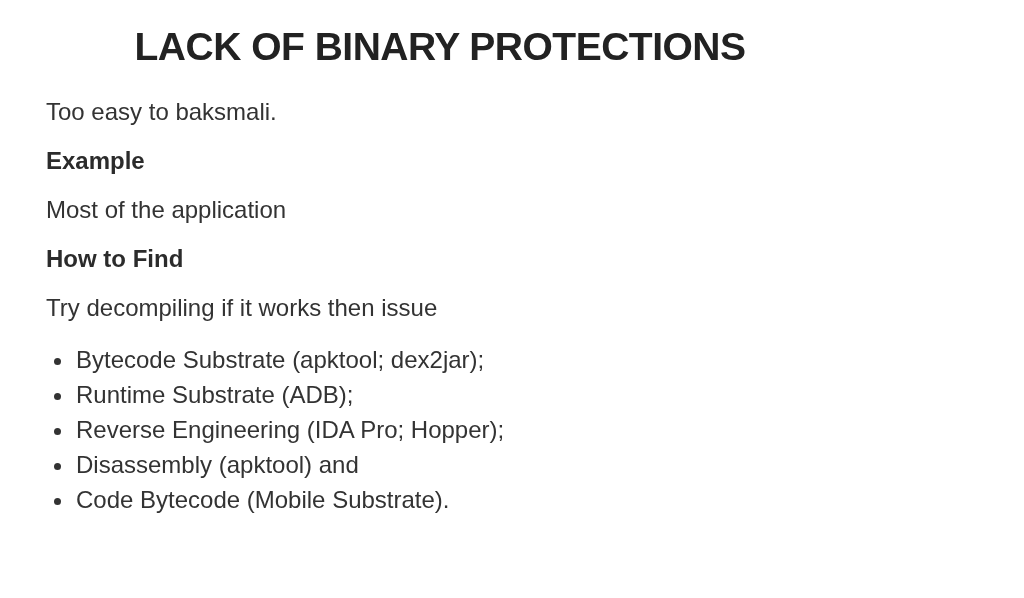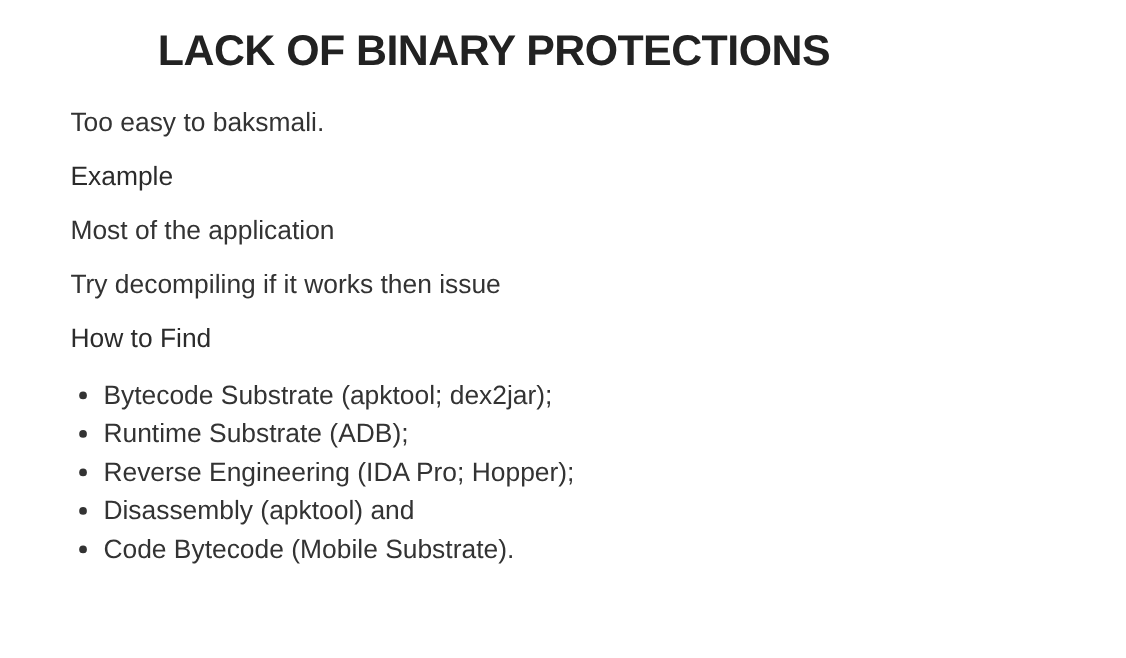--- a/index.html
+++ b/index.html
@@ -6,40 +6,40 @@
   html, body {
     width: 1024px;
     height: 598px;
     background: #ffffff;
     font-family: "Liberation Sans", "DejaVu Sans", sans-serif;
     overflow: hidden;
   }
   .slide {
     width: 880px;
     height: 598px;
-    padding: 26px 46px 0 64px;
+    padding: 26px 46px 0 46px;
     color: #333333;
   }
   .slide-title {
     text-align: center;
     font-size: 39px;
     font-weight: 700;
     color: #222222;
     letter-spacing: -0.5px;
     margin-bottom: 28px;
     line-height: 1.1;
   }
   .para {
     font-size: 24px;
     line-height: 30px;
     margin-bottom: 19px;
     color: #333333;
   }
   .para.bold {
-    font-weight: 400;
+    font-weight: 700;
     color: #2b2b2b;
   }
   ul.bullet-list {
     margin-top: 17px;
     padding-left: 29px;
     list-style: disc outside;
   }
   ul.bullet-list li {
     font-size: 24px;
     line-height: 35px;
@@ -53,23 +53,23 @@
 <div class="slide">
 
   <h1 class="slide-title">LACK OF BINARY PROTECTIONS</h1>
 
   <p class="para">Too easy to baksmali.</p>
 
   <p class="para bold">Example</p>
 
   <p class="para">Most of the application</p>
 
+  <p class="para bold">How to Find</p>
+
   <p class="para">Try decompiling if it works then issue</p>
-
-  <p class="para bold">How to Find</p>
 
   <ul class="bullet-list">
     <li>Bytecode Substrate (apktool; dex2jar);</li>
     <li>Runtime Substrate (ADB);</li>
     <li>Reverse Engineering (IDA Pro; Hopper);</li>
     <li>Disassembly (apktool) and</li>
     <li>Code Bytecode (Mobile Substrate).</li>
   </ul>
 
 </div>

